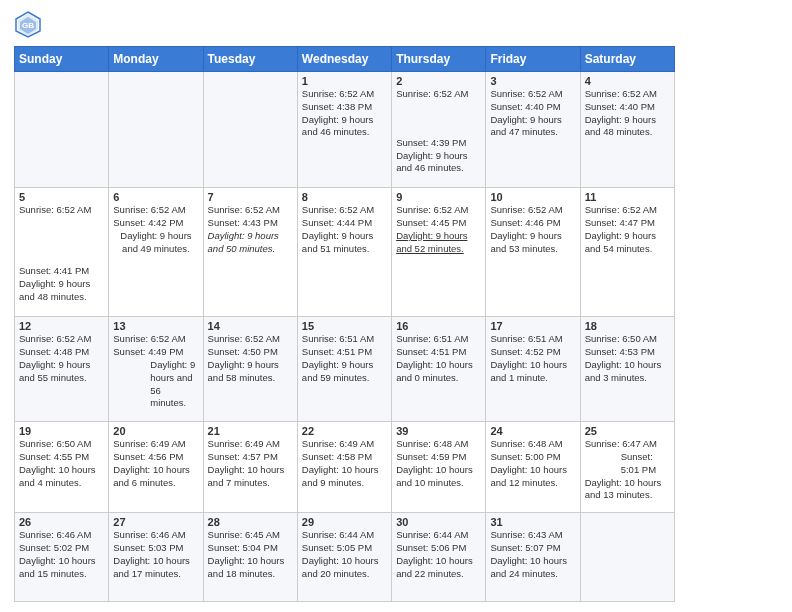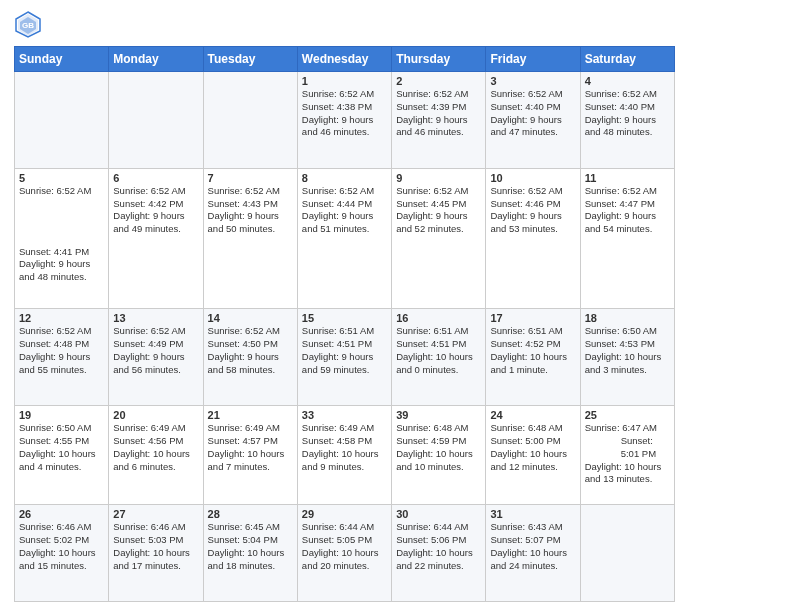--- a/index.html
+++ b/index.html
@@ -133,21 +133,21 @@
           <td class="empty"></td>
           <td>
             <span class="day-num">1</span>
             <div style="line-height: 1.35;">Sunrise: 6:52 AM</div>
             <div style="line-height: 1.35;">Sunset: 4:38 PM</div>
             <div style="line-height: 1.35;">Daylight: 9 hours and 46 minutes.</div>
           </td>
           <td>
             <span class="day-num">2</span>
             <div style="line-height: 1.35;">Sunrise: 6:52 AM</div>
-            <div style="line-height: 1.35;">Sunset: 4:39 PM</div>
+            <div style="line-height: 1.35; margin-top: 36px;">Sunset: 4:39 PM</div>
             <div style="line-height: 1.35;">Daylight: 9 hours and 46 minutes.</div>
           </td>
           <td>
             <span class="day-num">3</span>
             <div style="line-height: 1.35;">Sunrise: 6:52 AM</div>
             <div style="line-height: 1.35;">Sunset: 4:40 PM</div>
             <div style="line-height: 1.35;">Daylight: 9 hours and 47 minutes.</div>
           </td>
           <td>
             <span class="day-num">4</span>
@@ -160,39 +160,39 @@
           <td>
             <span class="day-num">5</span>
             <div style="line-height: 1.35;">Sunrise: 6:52 AM</div>
             <div style="line-height: 1.35; margin-top: 48px;">Sunset: 4:41 PM</div>
             <div style="line-height: 1.35;">Daylight: 9 hours and 48 minutes.</div>
           </td>
           <td>
             <span class="day-num">6</span>
             <div style="line-height: 1.35;">Sunrise: 6:52 AM</div>
             <div style="line-height: 1.35;">Sunset: 4:42 PM</div>
-            <div style="line-height: 1.35;">Daylight: 9 hours and 49 minutes.</div>
+            <div style="line-height: 1.35; text-align: center;">Daylight: 9 hours and 49 minutes.</div>
           </td>
           <td>
             <span class="day-num">7</span>
             <div style="line-height: 1.35;">Sunrise: 6:52 AM</div>
             <div style="line-height: 1.35;">Sunset: 4:43 PM</div>
-            <div style="line-height: 1.35;">Daylight: 9 hours and 50 minutes.</div>
+            <div style="line-height: 1.35; font-style: italic;">Daylight: 9 hours and 50 minutes.</div>
           </td>
           <td>
             <span class="day-num">8</span>
             <div style="line-height: 1.35;">Sunrise: 6:52 AM</div>
             <div style="line-height: 1.35;">Sunset: 4:44 PM</div>
             <div style="line-height: 1.35;">Daylight: 9 hours and 51 minutes.</div>
           </td>
           <td>
             <span class="day-num">9</span>
             <div style="line-height: 1.35;">Sunrise: 6:52 AM</div>
             <div style="line-height: 1.35;">Sunset: 4:45 PM</div>
-            <div style="line-height: 1.35;">Daylight: 9 hours and 52 minutes.</div>
+            <div style="line-height: 1.35; text-decoration: underline;">Daylight: 9 hours and 52 minutes.</div>
           </td>
           <td>
             <span class="day-num">10</span>
             <div style="line-height: 1.35;">Sunrise: 6:52 AM</div>
             <div style="line-height: 1.35;">Sunset: 4:46 PM</div>
             <div style="line-height: 1.35;">Daylight: 9 hours and 53 minutes.</div>
           </td>
           <td>
             <span class="day-num">11</span>
             <div style="line-height: 1.35;">Sunrise: 6:52 AM</div>
@@ -204,21 +204,21 @@
           <td>
             <span class="day-num">12</span>
             <div style="line-height: 1.35;">Sunrise: 6:52 AM</div>
             <div style="line-height: 1.35;">Sunset: 4:48 PM</div>
             <div style="line-height: 1.35;">Daylight: 9 hours and 55 minutes.</div>
           </td>
           <td>
             <span class="day-num">13</span>
             <div style="line-height: 1.35;">Sunrise: 6:52 AM</div>
             <div style="line-height: 1.35;">Sunset: 4:49 PM</div>
-            <div style="line-height: 1.35;">Daylight: 9 hours and 56 minutes.</div>
+            <div style="line-height: 1.35; margin-left: 37px;">Daylight: 9 hours and 56 minutes.</div>
           </td>
           <td>
             <span class="day-num">14</span>
             <div style="line-height: 1.35;">Sunrise: 6:52 AM</div>
             <div style="line-height: 1.35;">Sunset: 4:50 PM</div>
             <div style="line-height: 1.35;">Daylight: 9 hours and 58 minutes.</div>
           </td>
           <td>
             <span class="day-num">15</span>
             <div style="line-height: 1.35;">Sunrise: 6:51 AM</div>
@@ -257,21 +257,21 @@
             <div style="line-height: 1.35;">Sunset: 4:56 PM</div>
             <div style="line-height: 1.35;">Daylight: 10 hours and 6 minutes.</div>
           </td>
           <td>
             <span class="day-num">21</span>
             <div style="line-height: 1.35;">Sunrise: 6:49 AM</div>
             <div style="line-height: 1.35;">Sunset: 4:57 PM</div>
             <div style="line-height: 1.35;">Daylight: 10 hours and 7 minutes.</div>
           </td>
           <td>
-            <span class="day-num">33</span>
+            <span class="day-num">22</span>
             <div style="line-height: 1.35;">Sunrise: 6:49 AM</div>
             <div style="line-height: 1.35;">Sunset: 4:58 PM</div>
             <div style="line-height: 1.35;">Daylight: 10 hours and 9 minutes.</div>
           </td>
           <td>
             <span class="day-num">39</span>
             <div style="line-height: 1.35;">Sunrise: 6:48 AM</div>
             <div style="line-height: 1.35;">Sunset: 4:59 PM</div>
             <div style="line-height: 1.35;">Daylight: 10 hours and 10 minutes.</div>
           </td>

